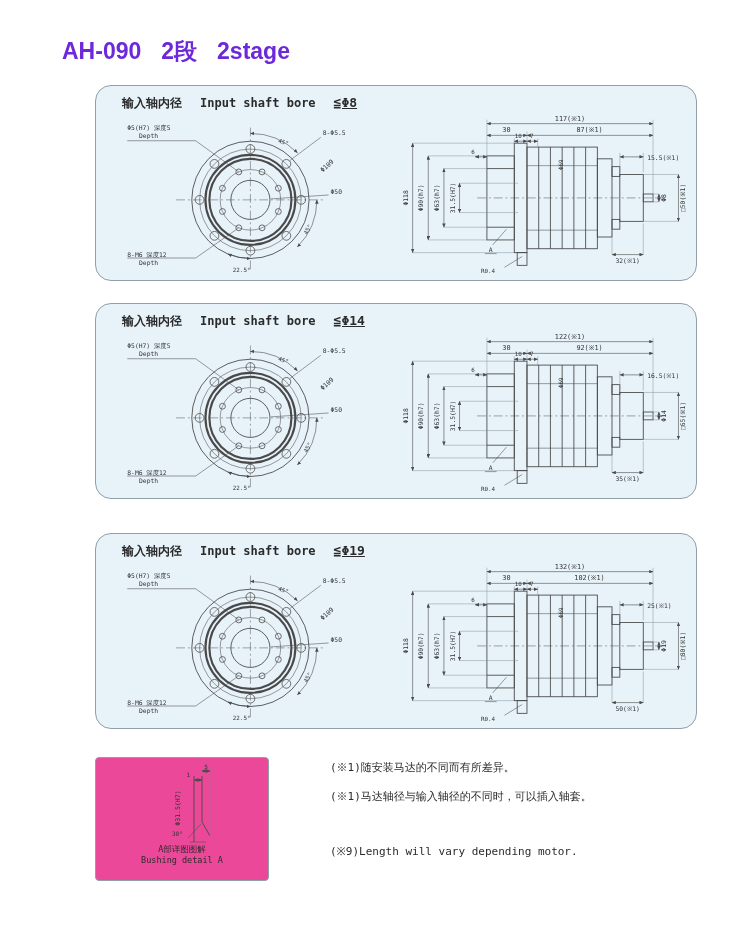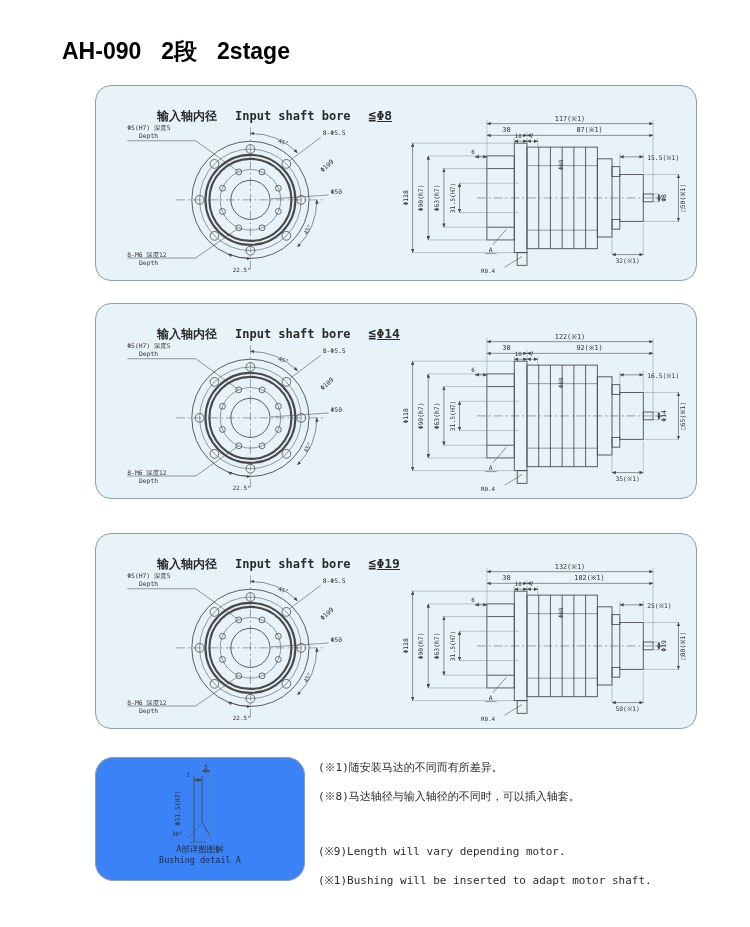--- a/index.html
+++ b/index.html
@@ -1,43 +1,43 @@
 <!DOCTYPE html>
 <html><head>
 <meta charset="utf-8">
 <style>
   html,body{margin:0;padding:0;}
   body{width:750px;height:927px;background:#ffffff;position:relative;overflow:hidden;
        font-family:"DejaVu Sans Mono", monospace;color:#333;}
   .title{position:absolute;left:62px;top:36px;display:flex;gap:20px;align-items:baseline;
-         font-family:"Liberation Sans", sans-serif;font-weight:bold;font-size:23px;color:#000000;}
+         font-family:"Liberation Sans", sans-serif;font-weight:bold;font-size:23px;color:#6d28d9;}
   .panel{position:absolute;left:95px;width:602px;height:196px;background:#e7f2f9;
          border:1.3px solid #8fa0a8;border-radius:16px;box-sizing:border-box;}
   .panel.p1{top:85px}.panel.p2{top:303px}.panel.p3{top:533px}
-  .panel-header{position:absolute;left:26px;top:22px;display:flex;gap:18px;align-items:baseline;
-                font-size:12px;font-weight:bold;color:#2b2b2b;white-space:nowrap;margin-left:35px;}
+  .panel-header{position:absolute;left:26px;top:9px;display:flex;gap:18px;align-items:baseline;
+                font-size:12px;font-weight:bold;color:#2b2b2b;white-space:nowrap;}
   .panel-header .bore{font-size:13px;text-decoration:underline;}
   .drawing-slot{position:absolute;left:7px;top:22px;width:588px;height:172px;}
   .drawing-slot svg{width:100%;height:100%;display:block;}
   svg text{font-family:"DejaVu Sans Mono", monospace;font-size:7px;fill:#333;}
   svg .t6{font-size:6px}  svg .t65{font-size:6.5px}
   .ln{stroke:#4a4a4a;stroke-width:0.9;fill:none;}
   .bold{stroke-width:2.2;}
   .thin{stroke:#4a4a4a;stroke-width:0.55;fill:none;}
   .cl{stroke:#4a4a4a;stroke-width:0.5;fill:none;stroke-dasharray:9 3 2 3;}
   .dm{stroke:#4a4a4a;stroke-width:0.6;fill:none;marker-start:url(#ms);marker-end:url(#me);}
   .ex{stroke:#7a8890;stroke-width:0.45;fill:none;}
   .hole{stroke:#4a4a4a;stroke-width:0.8;fill:none;}
-  .detail-panel{position:absolute;left:95px;top:757px;width:210px;height:124px;background:#3b82f6;
-                border:1.3px solid #8fa0a8;border-radius:18px;box-sizing:border-box;}
+  .detail-panel{position:absolute;left:95px;top:757px;width:174px;height:124px;background:#ec4899;
+                border:1.3px solid #8fa0a8;border-radius:4px;box-sizing:border-box;}
   .detail-panel svg{position:absolute;left:8px;top:4px;width:175px;height:88px;}
   .detail-caption{position:absolute;left:0;bottom:14px;width:100%;text-align:center;
                   font-size:8.5px;line-height:11px;color:#2b2b2b;}
   .notes{position:absolute;left:318px;top:760px;font-size:11px;color:#2b2b2b;}
-  .notes p{margin:0 0 14px 0;white-space:nowrap;}
+  .notes p{margin:0 0 14px 12px;white-space:nowrap;}
   .notes .gap{margin-bottom:39px;}
 </style>
 </head>
 <body>
 
 <div class="title">
   <span>AH-090</span>
   <span>2段</span>
   <span>2stage</span>
 </div>
@@ -515,16 +515,15 @@
     <text class="t6" x="68" y="74">30°</text>
   </svg>
   <div class="detail-caption">
     <div>A部详图图解</div>
     <div>Bushing detail A</div>
   </div>
 </div>
 
 <div class="notes">
   <p>(※1)随安装马达的不同而有所差异。</p>
-  <p class="gap">(※8)马达轴径与输入轴径的不同时，可以插入轴套。</p>
+  <p class="gap">(※1)马达轴径与输入轴径的不同时，可以插入轴套。</p>
   <p>(※9)Length will vary depending motor.</p>
-  <p>(※1)Bushing will be inserted to adapt motor shaft.</p>
 </div>
 
 </body></html>

